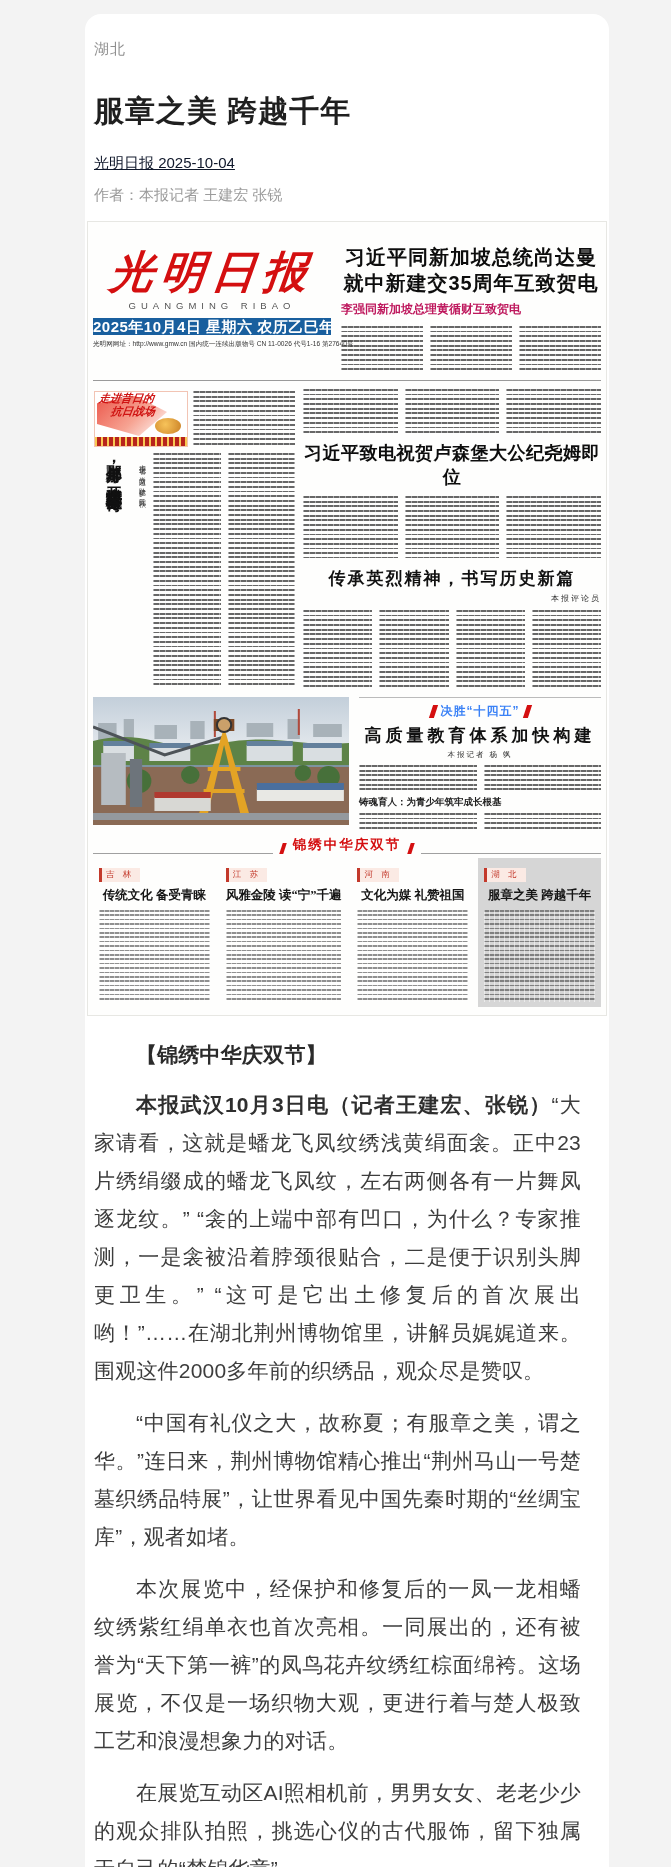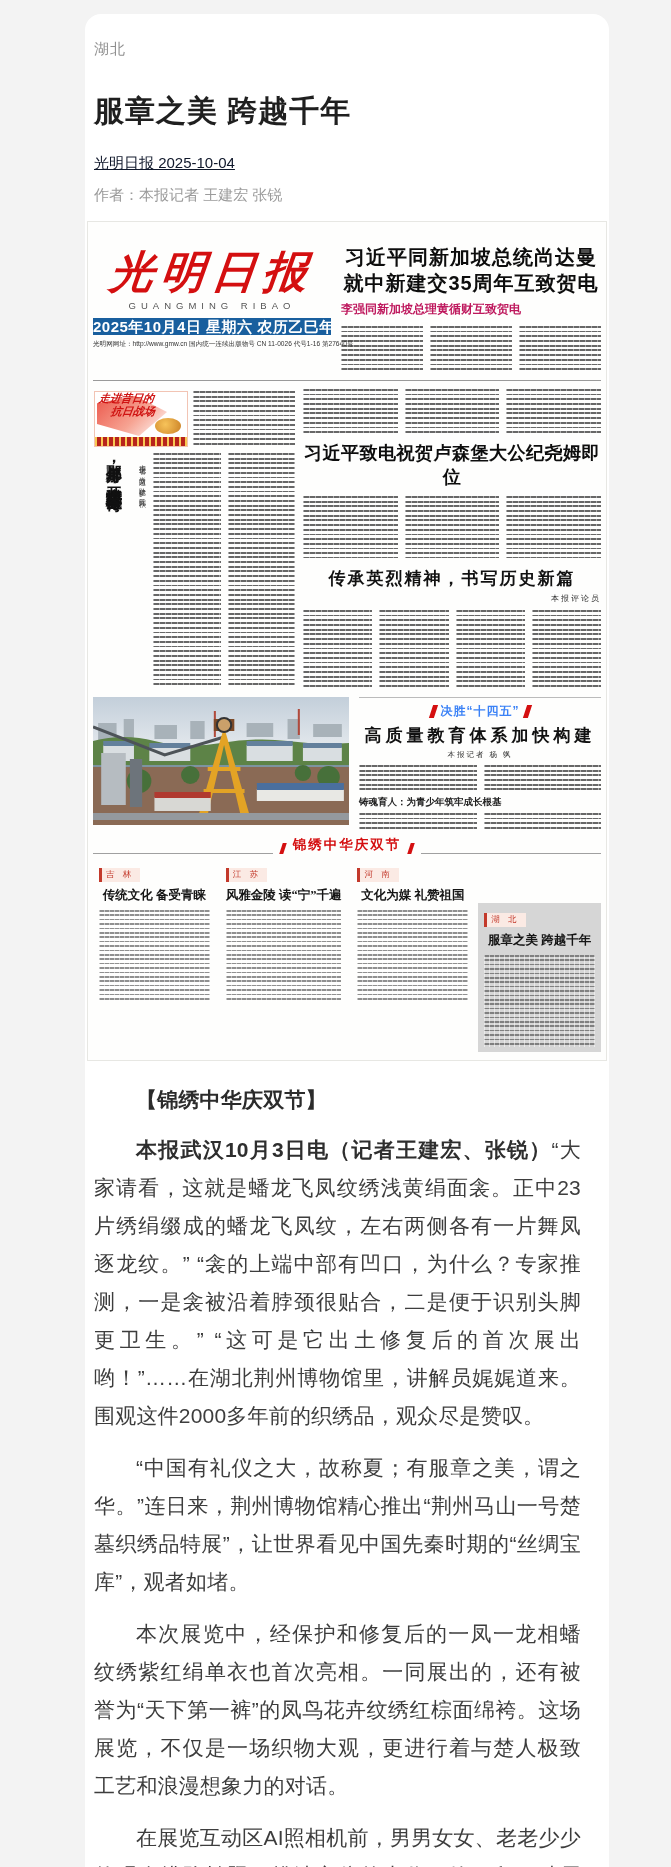--- a/index.html
+++ b/index.html
@@ -118,21 +118,21 @@
   .h-edu-sub{margin-top:5px;font-size:9.5px;font-weight:700;color:#222;text-align:left;}
   .gE{margin-top:4px;height:18px;}
 
   
   .rowD{margin-top:9px;}
   .strip{display:flex;align-items:flex-end;gap:8px;height:20px;}
   .strip .line{flex:1;height:1px;background:#a0a0a0;}
   .strip-title{color:#d40f10;font-weight:700;font-size:13.5px;letter-spacing:2px;}
   .bcols{display:flex;gap:4px;margin-top:4px;align-items:stretch;}
   .bcol{flex:1;box-sizing:border-box;padding:5px 6px;}
-  .bcol.hl{background:#d6d6d6;margin-top:45px;}
+  .bcol.hl{background:#d6d6d6;}
   .blabel{display:inline-block;font-size:8.5px;color:#c3392b;letter-spacing:3px;
     background:#fbeae4;border-left:3px solid #c3392b;padding:1px 6px 1px 4px;}
   .bhead{margin-top:5px;font-size:12.5px;font-weight:700;text-align:center;color:#151515;
     font-family:"Liberation Serif","DejaVu Serif",serif;white-space:nowrap;}
   .bgreek{margin-top:6px;height:92px;}
 
   
   .article{margin:20px 28px 0 9px;}
   .article p{
     margin:12px 0 14px 0;

